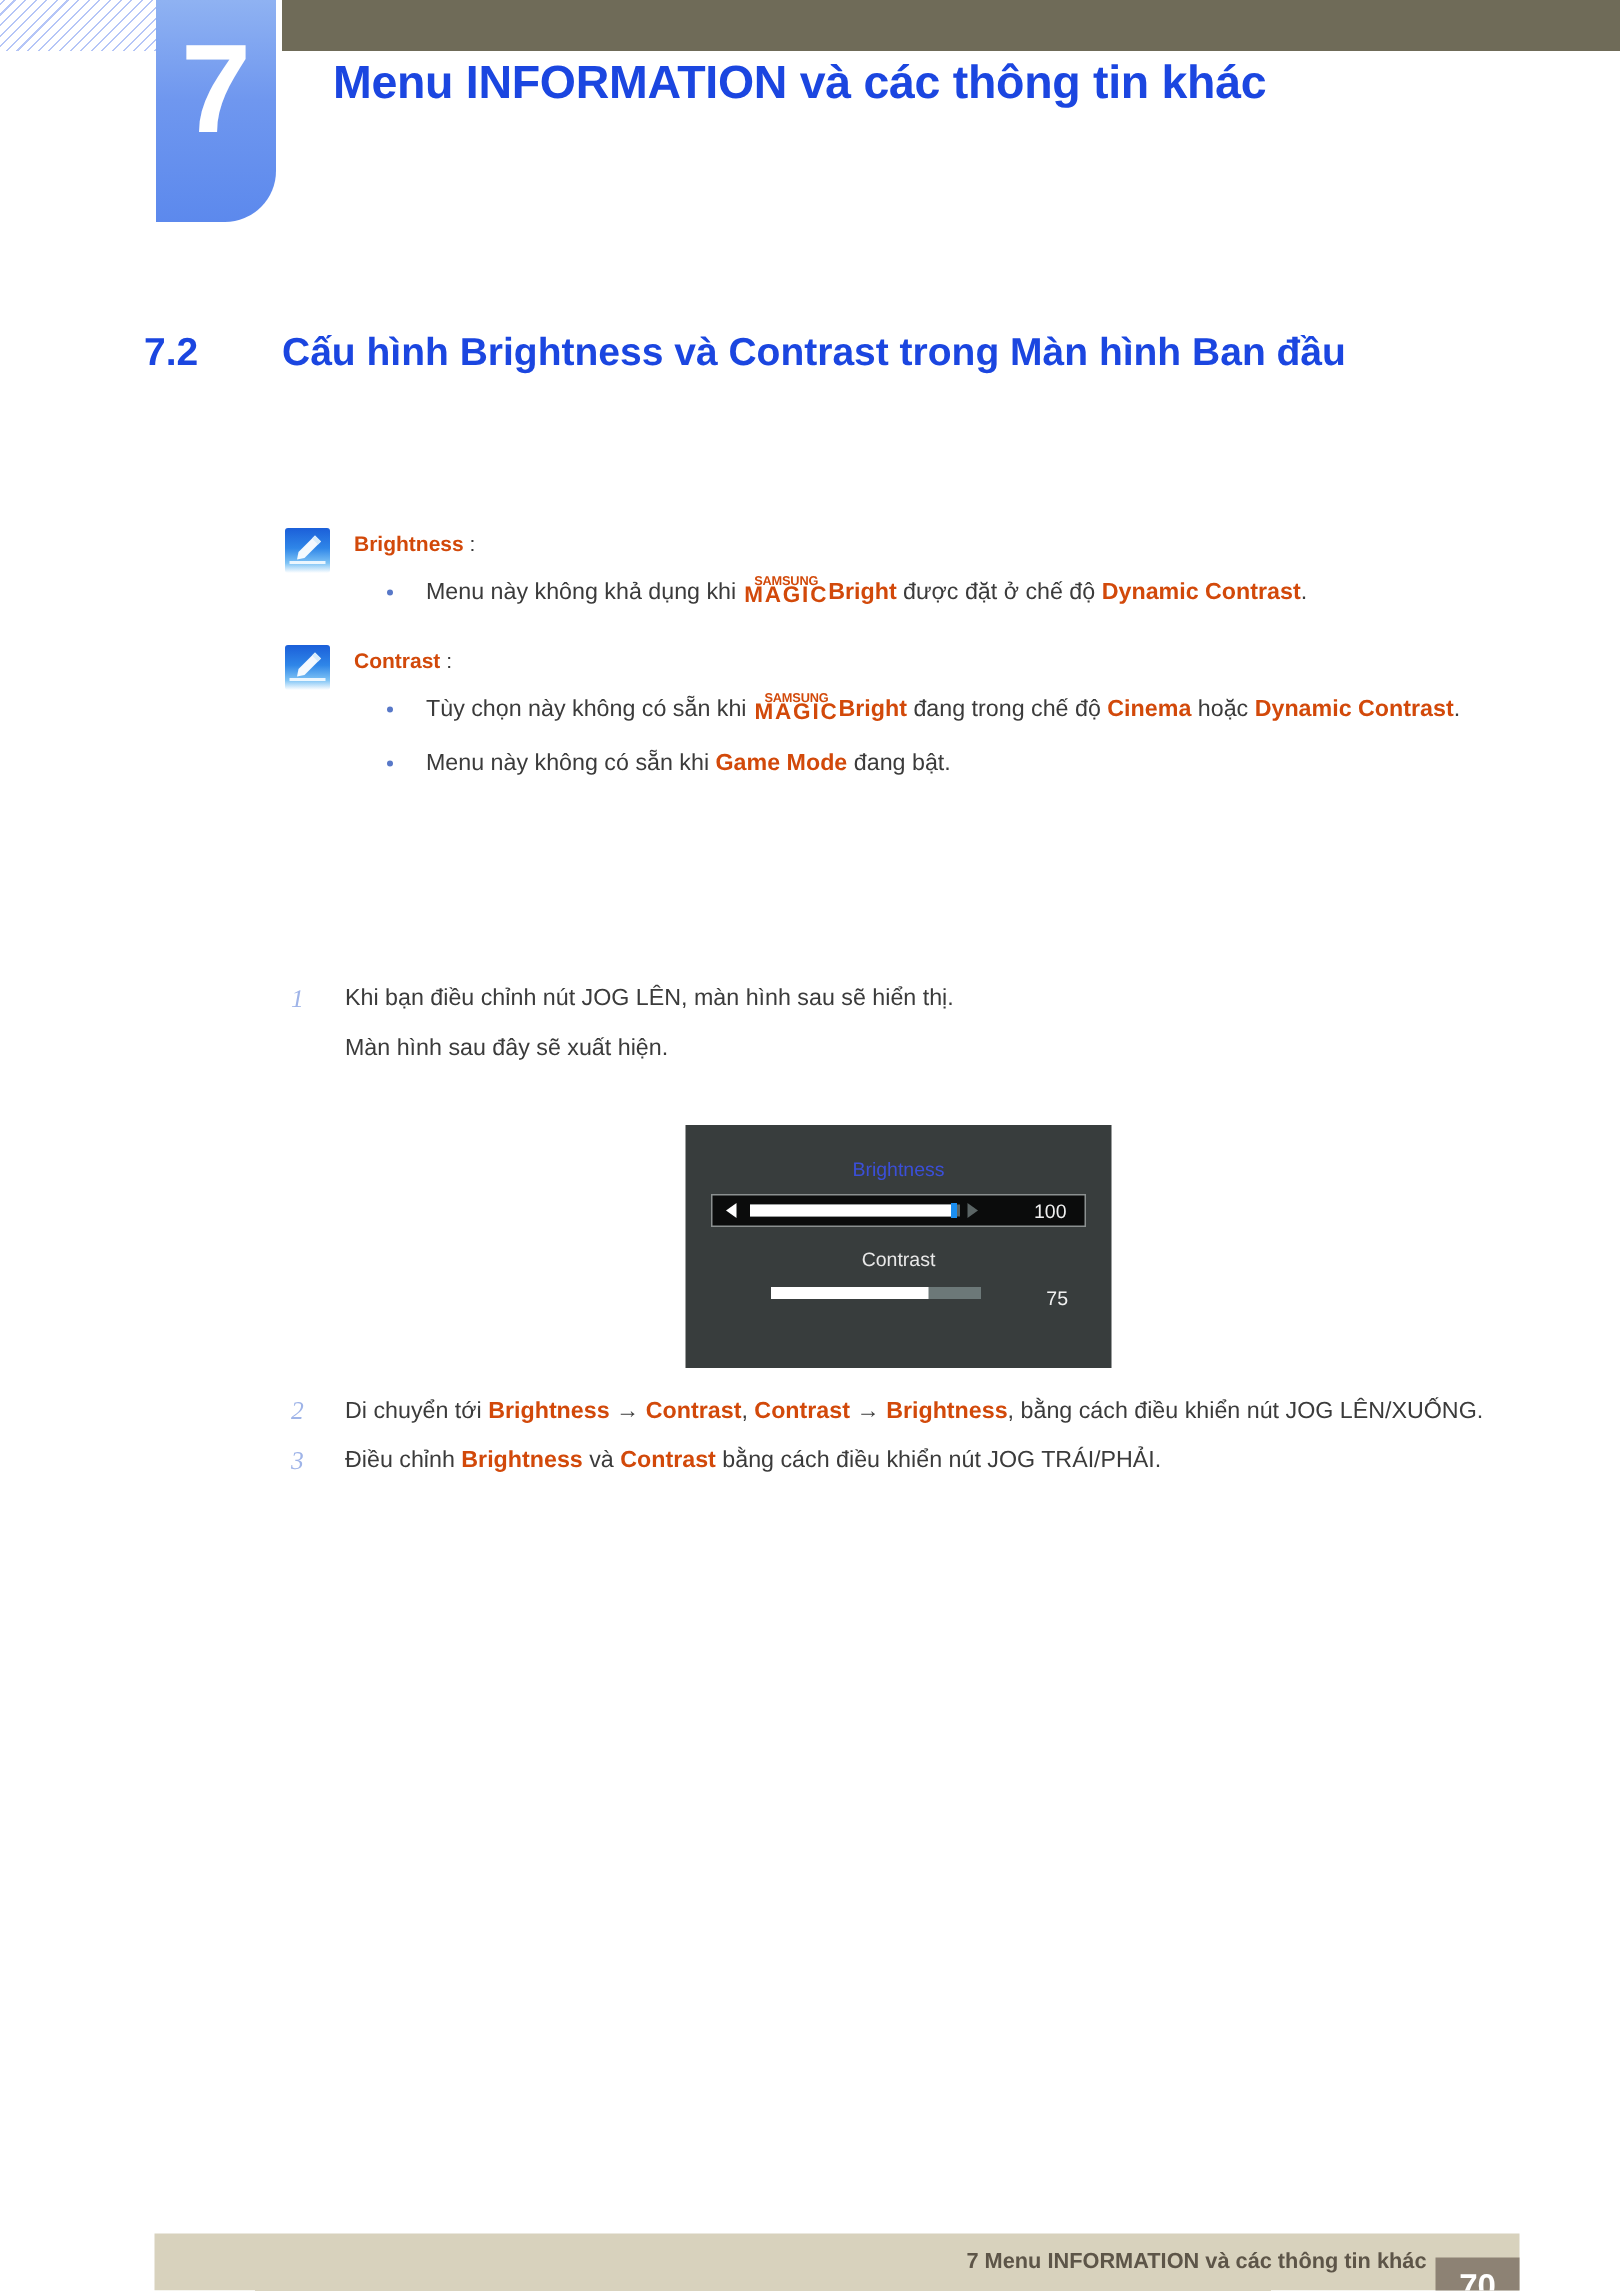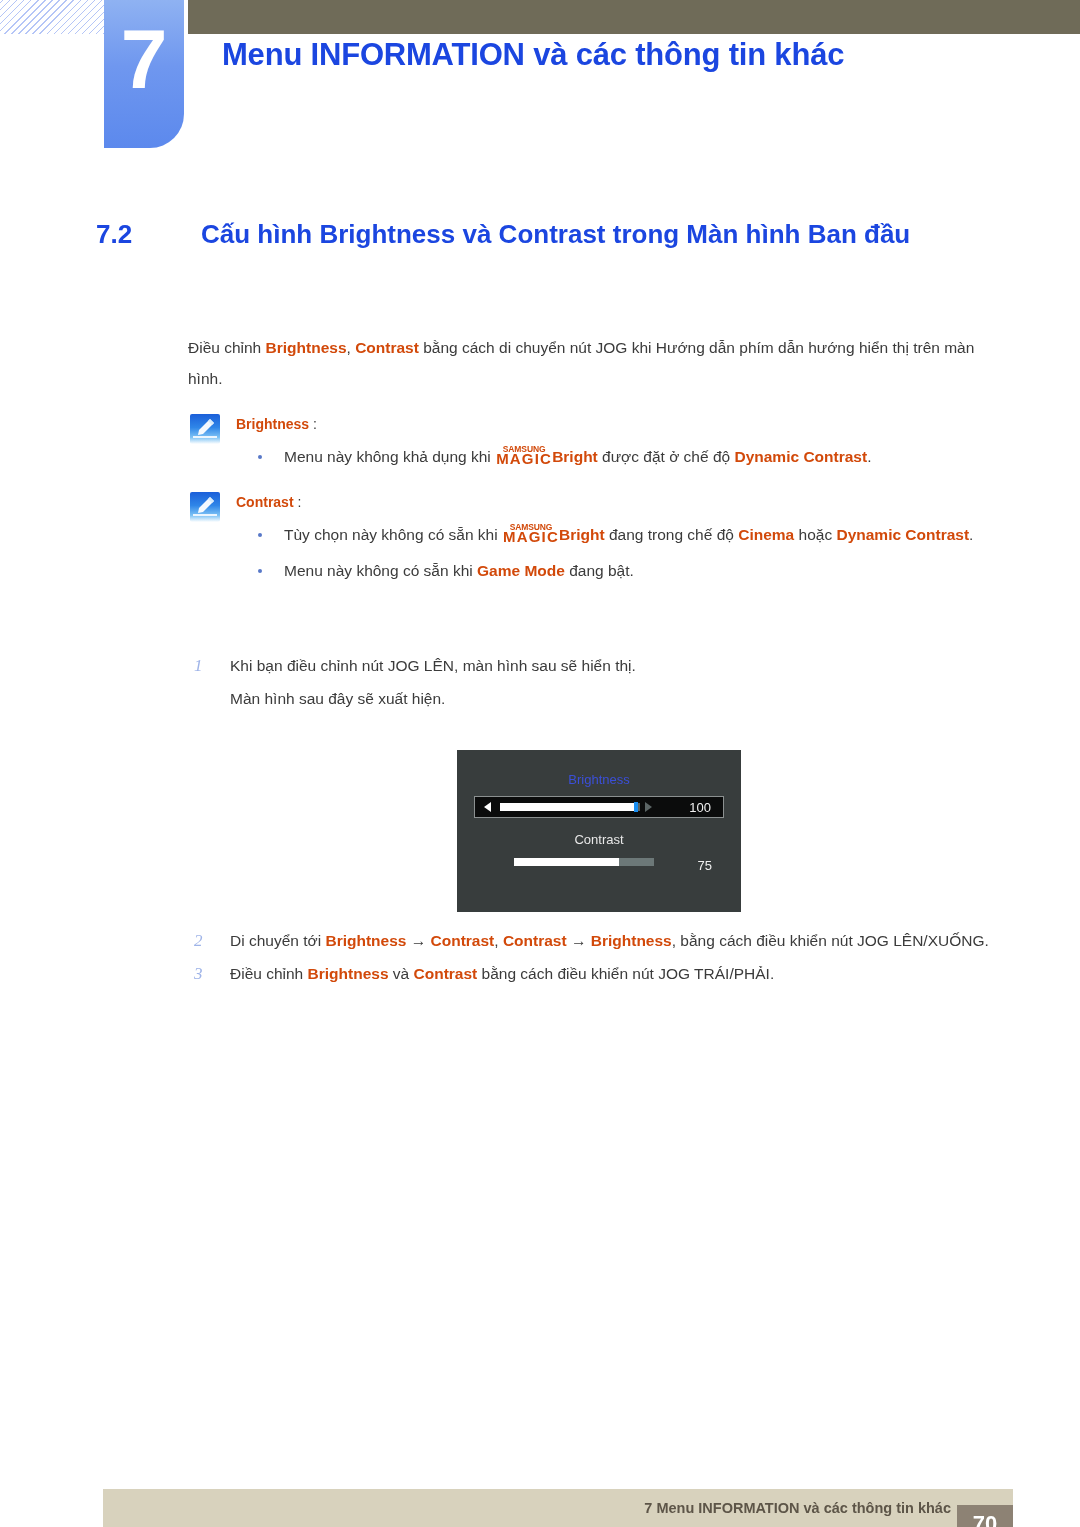--- a/index.html
+++ b/index.html
@@ -66,21 +66,20 @@
 
   
   .section-head {
     position: absolute;
     left: 96px; top: 214px;
     width: 910px;
   }
   .section-head-row {
     display: flex;
     align-items: flex-start;
-    gap: 13px;
   }
   .sec-num {
     font-size: 26px;
     font-weight: bold;
     color: #1b46e0;
     width: 92px;
     flex: 0 0 92px;
     line-height: 40px;
   }
   .sec-title {
@@ -337,21 +336,20 @@
 
 <div class="section-head">
   <div class="section-head-row">
     <div class="sec-num">7.2</div>
     <div class="sec-title">Cấu hình Brightness và Contrast trong Màn hình Ban đầu</div>
   </div>
 </div>
 
 <div class="body-wrap">
 
-  <p class="para"><span>Điều chỉnh </span><b class="hl">Brightness</b><span>, </span><b class="hl">Contrast</b><span> bằng cách di chuyển nút JOG khi Hướng dẫn phím dẫn hướng hiển thị trên màn hình.</span></p>
 
   <div class="note-block">
     <div class="note-icon">
       <svg width="30" height="30" viewBox="0 0 30 30">
         <rect x="0" y="0" width="30" height="30" fill="none"></rect>
         <path d="M20 5 L24 9 L13 20 L8 21 L9 16 Z" fill="#ffffff" opacity="0.95"></path>
         <path d="M20 5 L24 9 L22 11 L18 7 Z" fill="#d8ecfb"></path>
         <path d="M3 22 L27 22 L27 24 L3 24 Z" fill="#ffffff" opacity="0.85"></path>
       </svg>
     </div>

